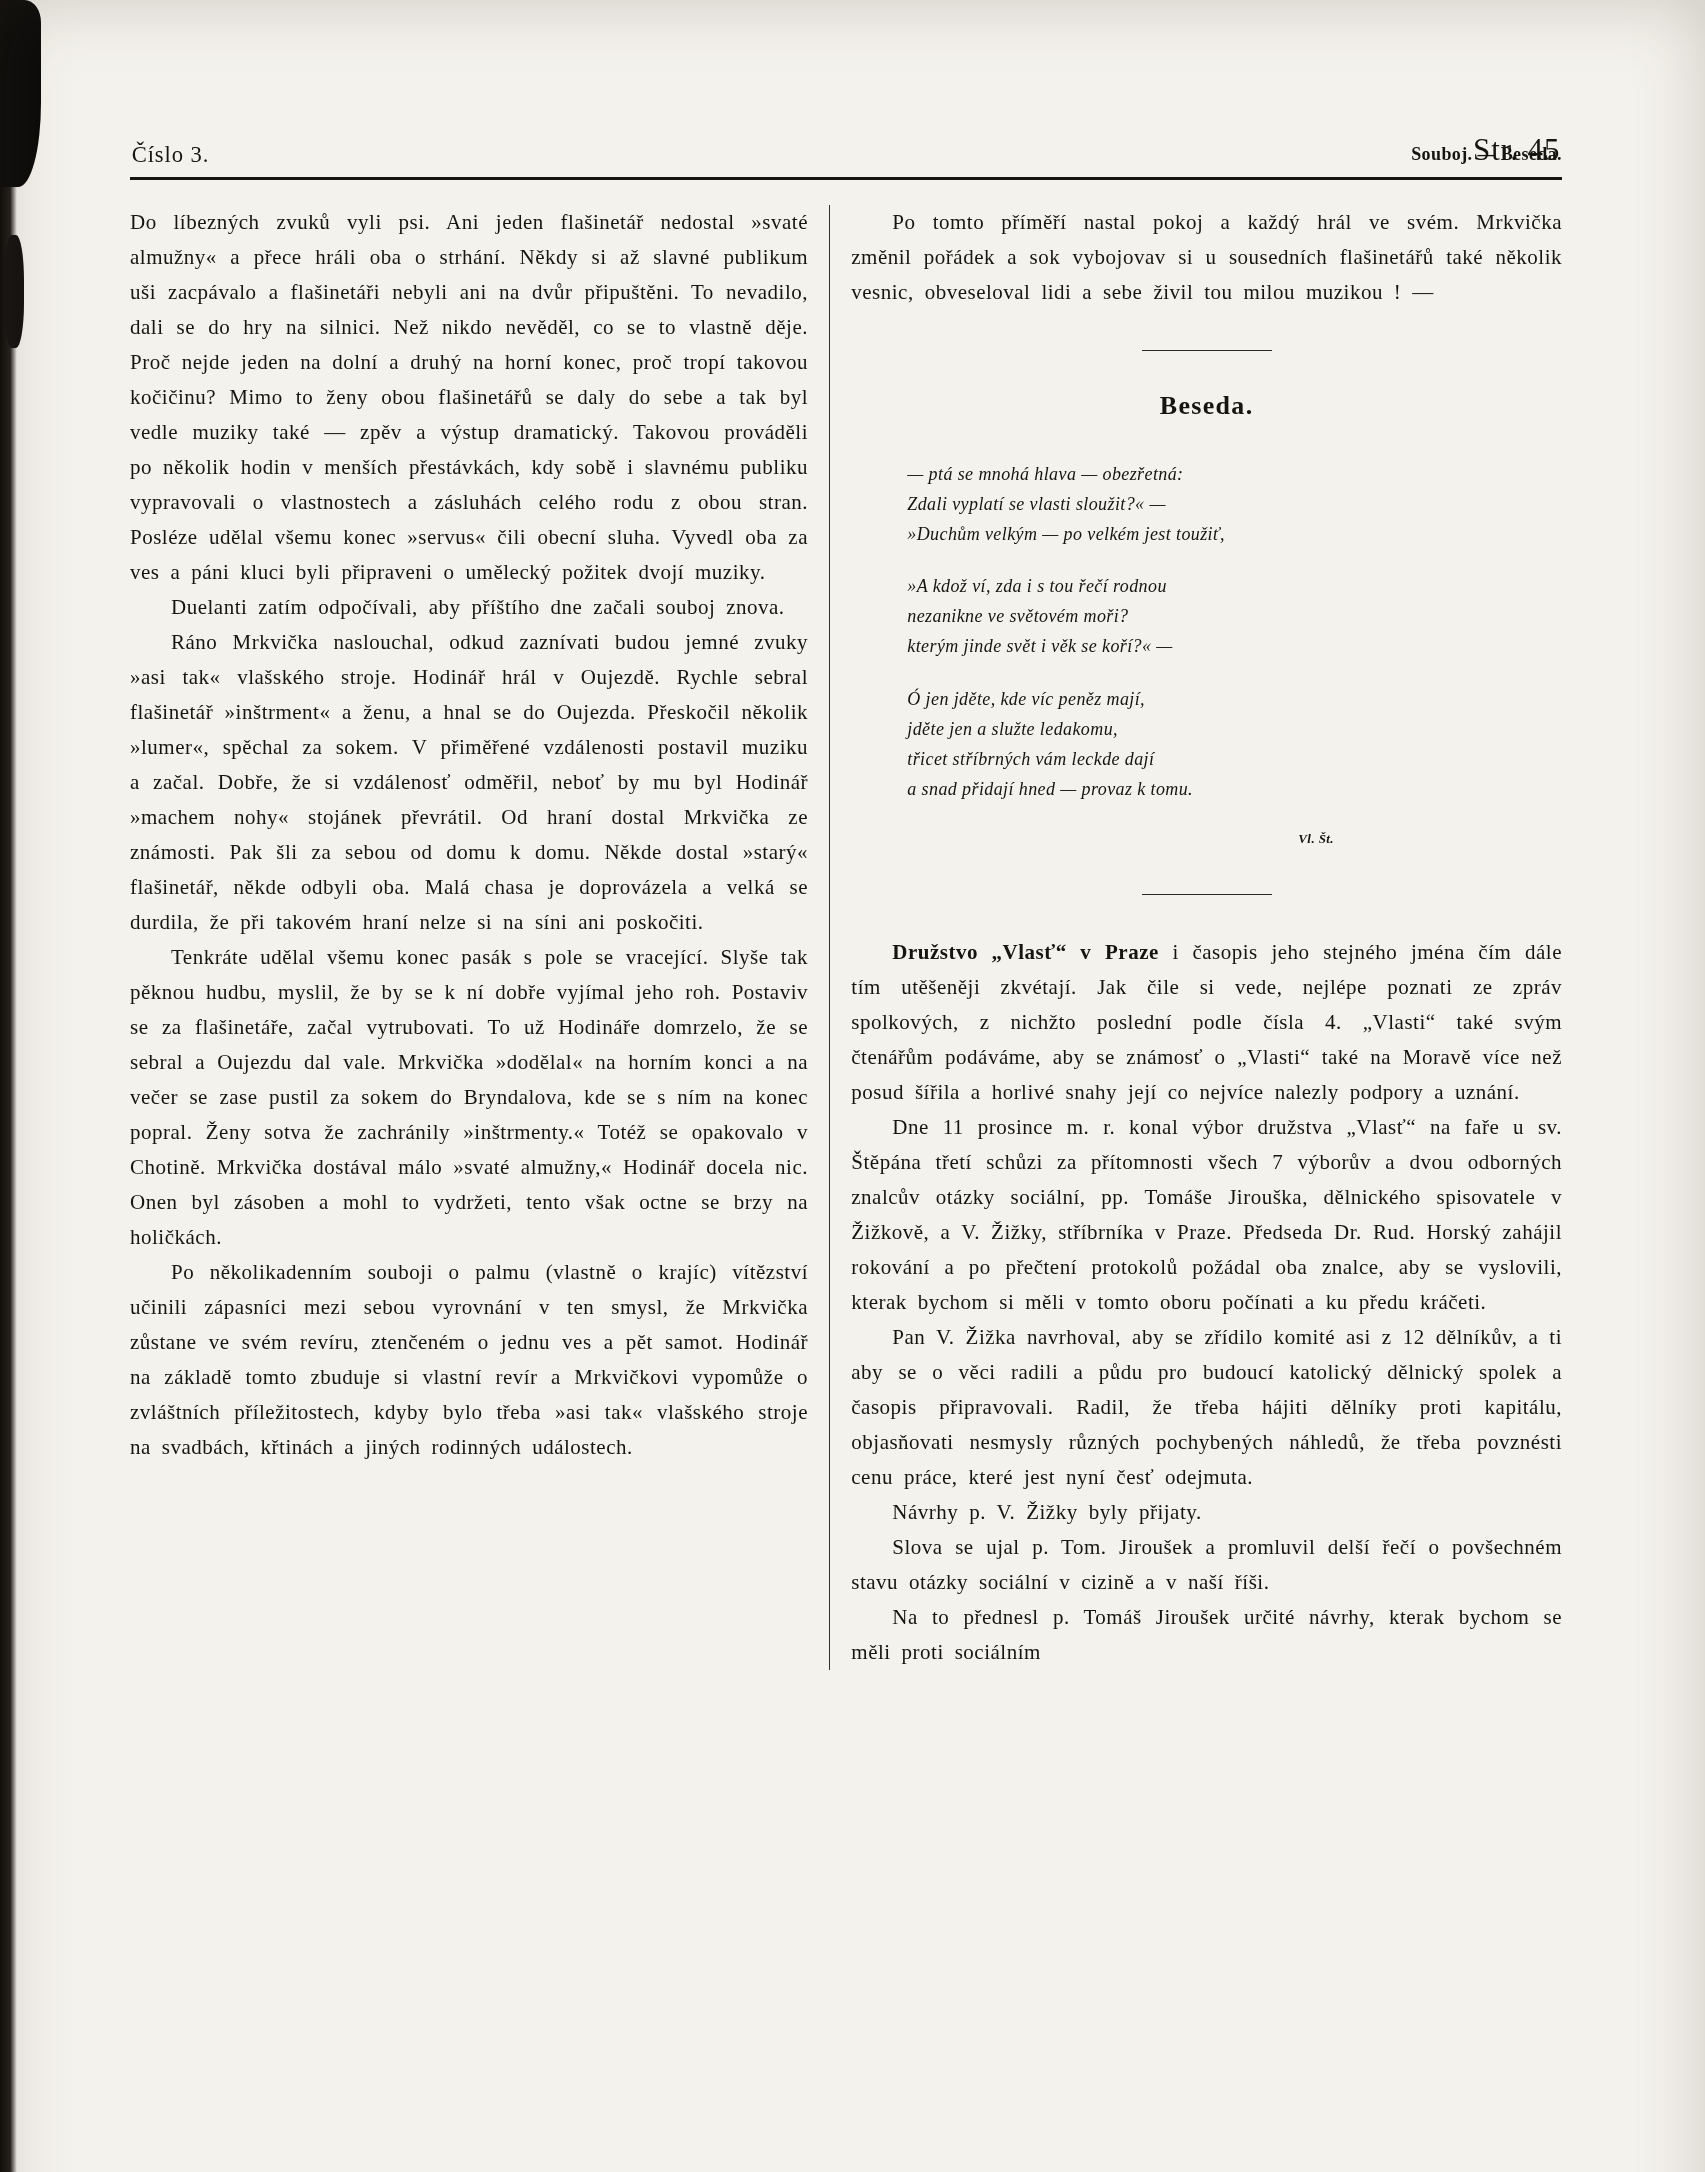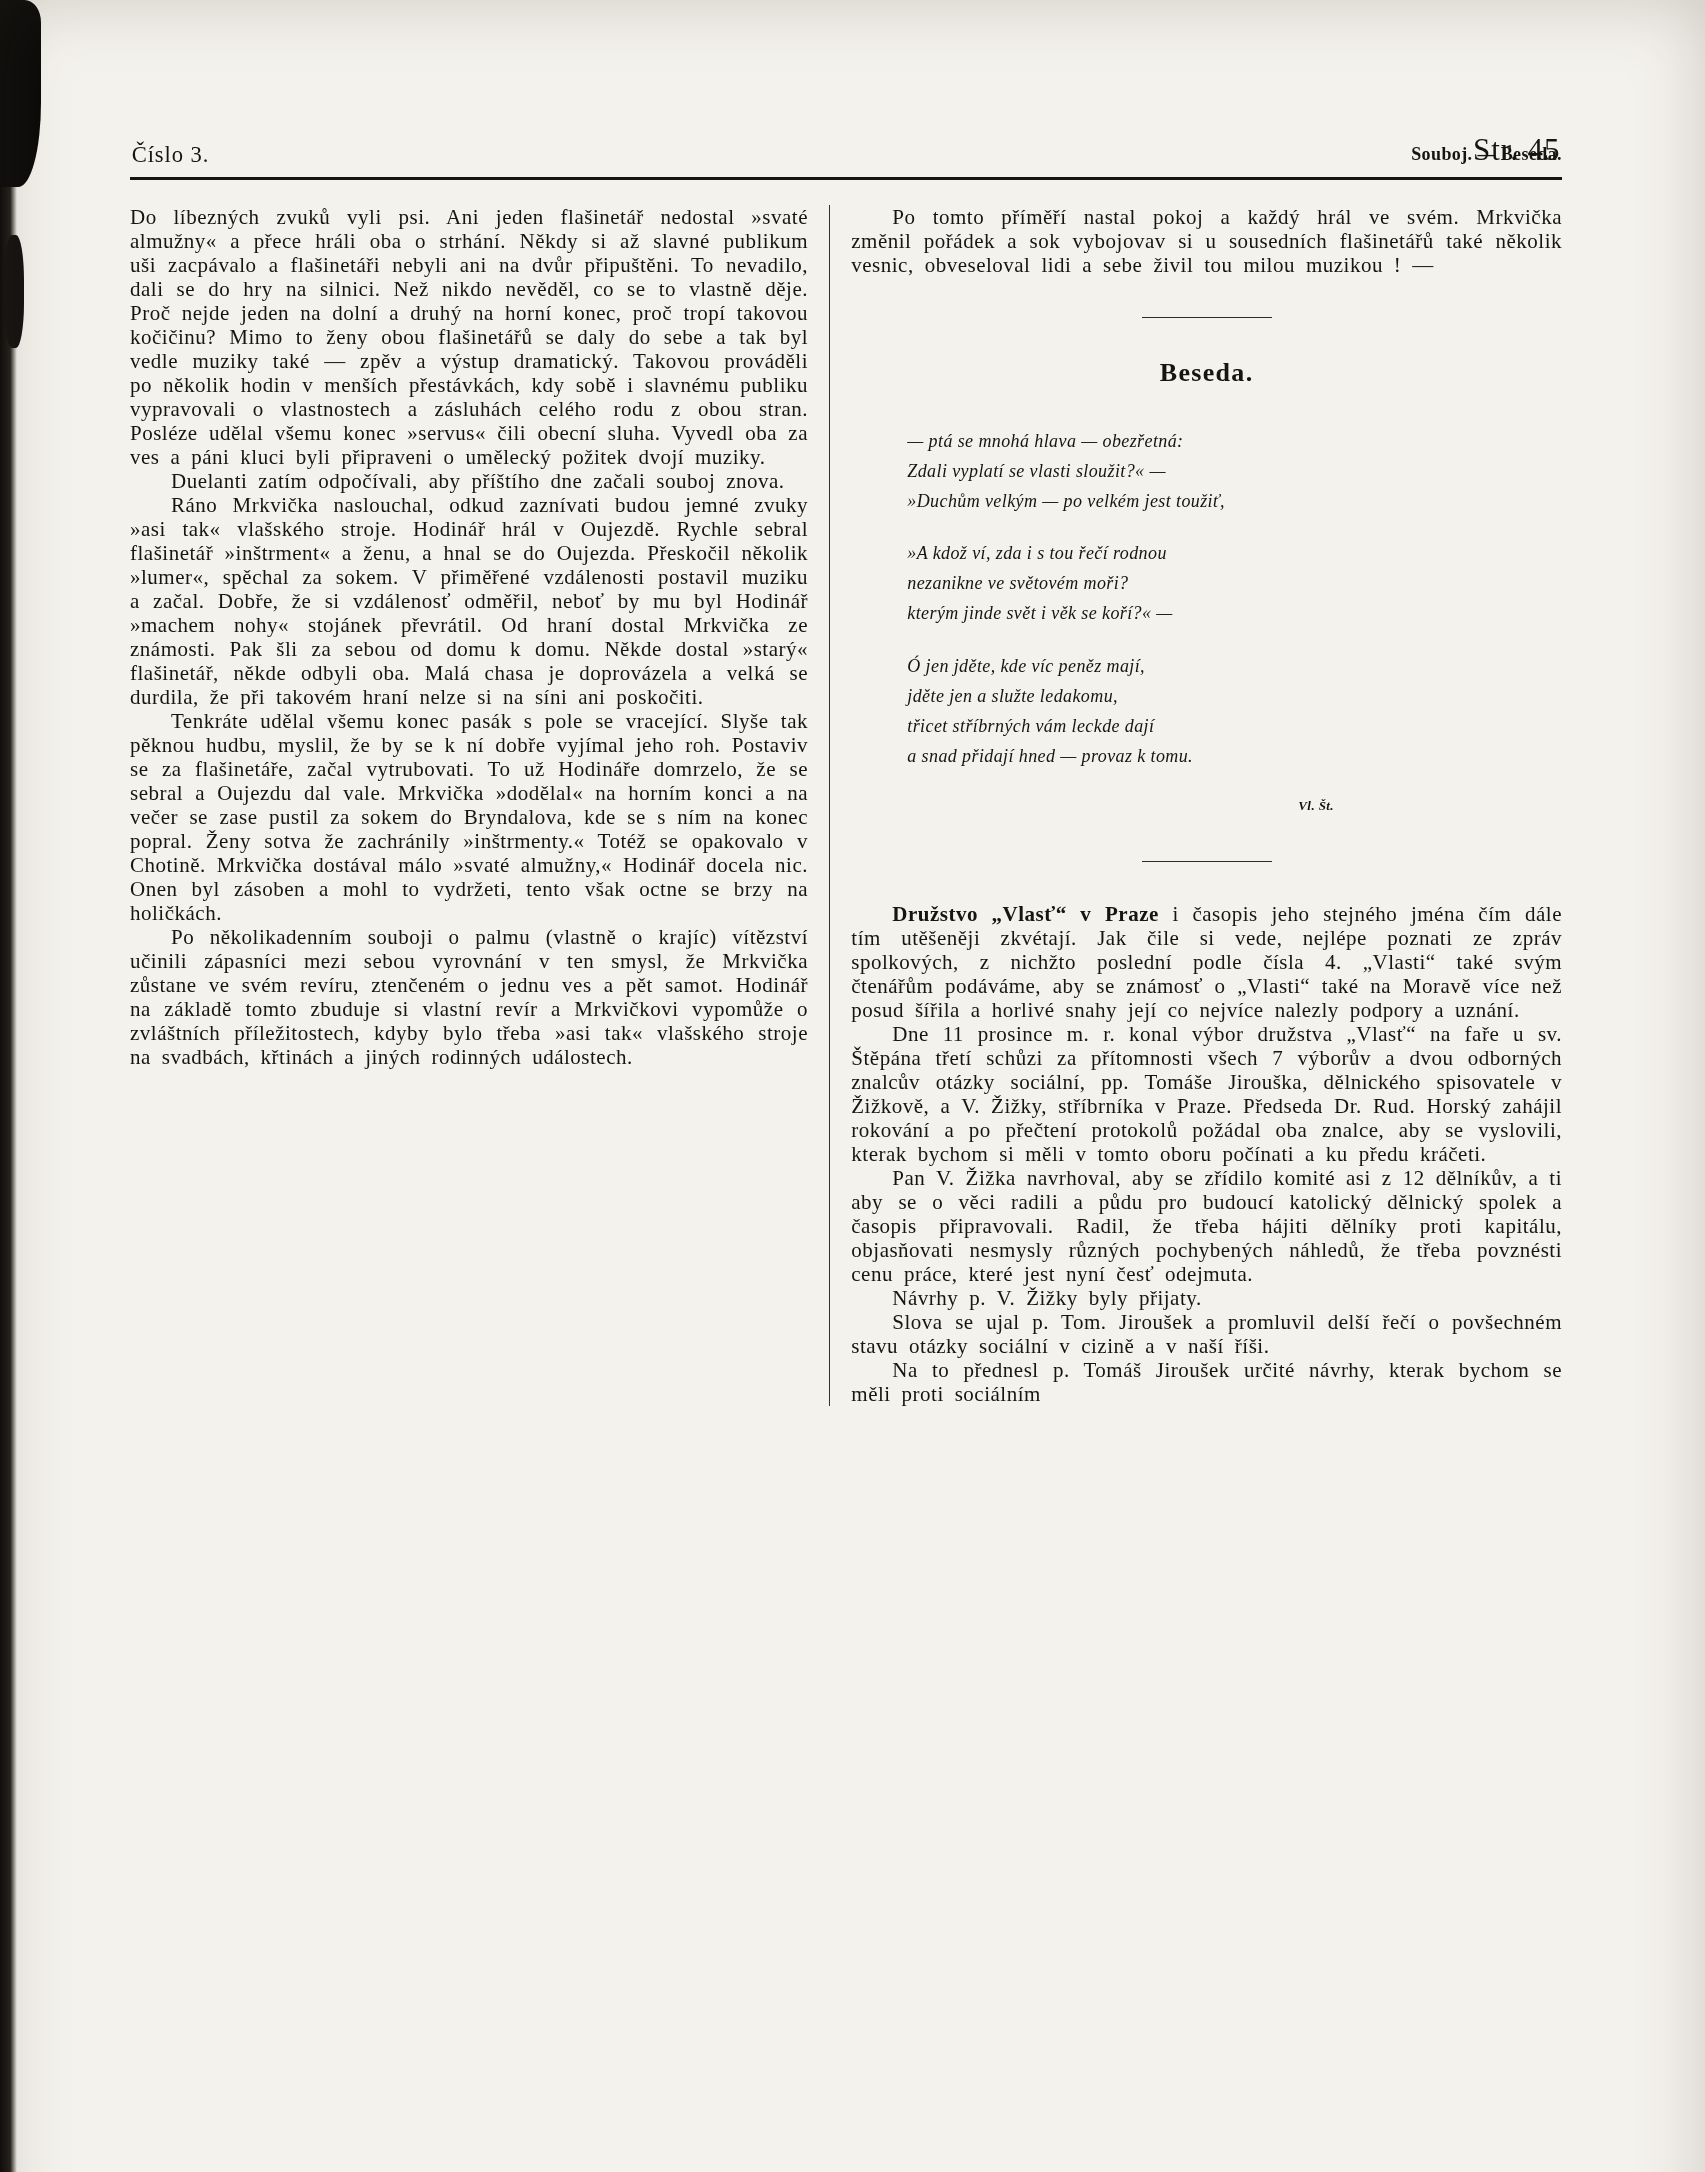--- a/index.html
+++ b/index.html
@@ -84,21 +84,21 @@
   .col-divider {
     width: 1.3px;
     background: #35312a;
     margin: 0 21px;
   }
   .col-right { flex: 1; }
 
   p {
     margin: 0;
     font-size: 21px;
-    line-height: 24px;
+    line-height: 35px;
     text-align: justify;
     text-indent: 41px;
     word-spacing: 5.2px;
     letter-spacing: 0.5px;
   }
   p.no-indent { text-indent: 0; }
 
   .section-divider {
     width: 130px;
     border-top: 1.7px solid #2e2a24;

